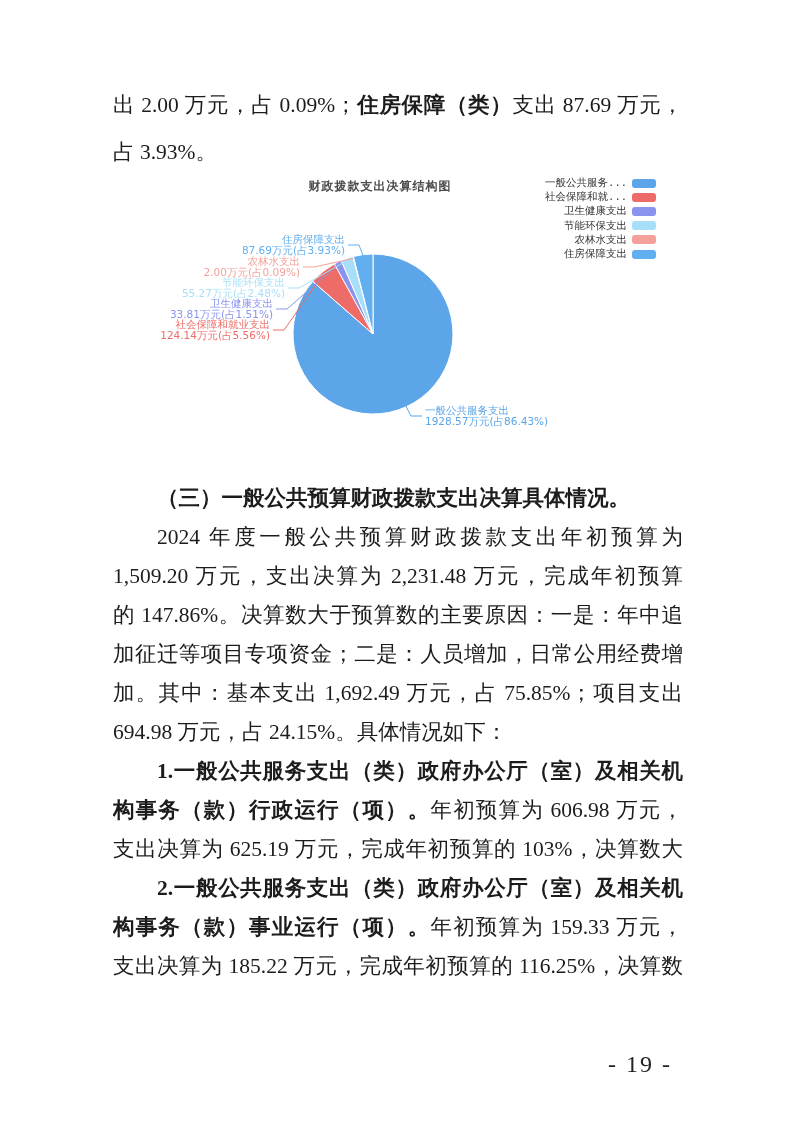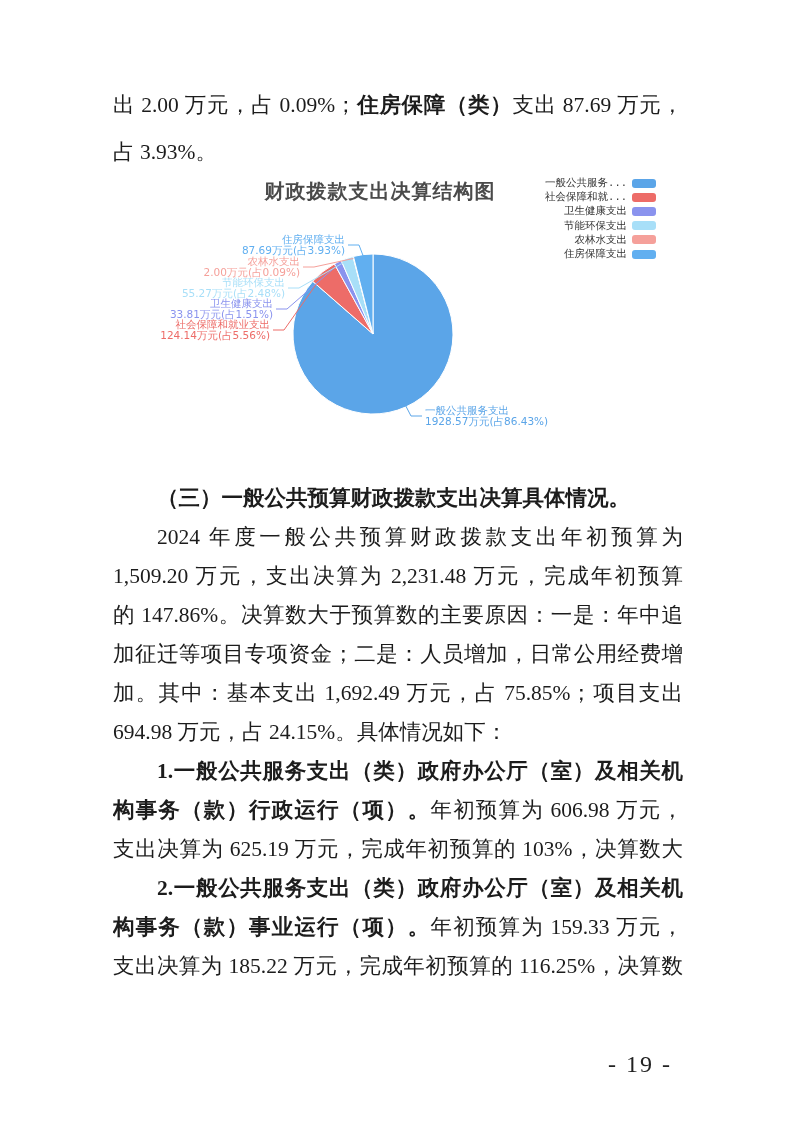--- a/index.html
+++ b/index.html
@@ -14,21 +14,21 @@
   .body-block .line{height:39px;line-height:39px;}
   .line{font-size:21.5px;text-align:justify;text-justify:inter-character;overflow:hidden;}
   .line.just{text-align-last:justify;font-family:Liberation Serif, serif;}
   .line.left{text-align:center;text-align-last:left;font-family:Liberation Serif, serif;}
   .line.ind{text-indent:44px;}
   .line .b{font-weight:bold;}
   .chart{position:absolute;left:0;top:0;width:793px;height:480px;}
   .chart-title{
     position:absolute;left:130px;top:178px;width:500px;text-align:center;
     font-family:"DejaVu Sans","Liberation Sans",sans-serif;font-weight:bold;
-    font-size:20px;letter-spacing:1px;color:#4a4a4a;
+    font-size:12px;letter-spacing:1px;color:#4a4a4a;
   }
   .legend{
     position:absolute;top:176px;left:500px;width:156px;
     font-family:Liberation Mono, monospace;font-size:10.5px;color:#333;
   }
   .lg-row{display:flex;justify-content:flex-end;align-items:center;height:14.2px;gap:5px;}
   .lg-swatch{width:24px;height:9px;border-radius:3px;flex:0 0 auto;}
   #pie-svg{position:absolute;left:130px;top:165px;}
   .pie-label{font-family:"DejaVu Sans","Liberation Sans",sans-serif;font-size:10.5px;}
   .page-number{

